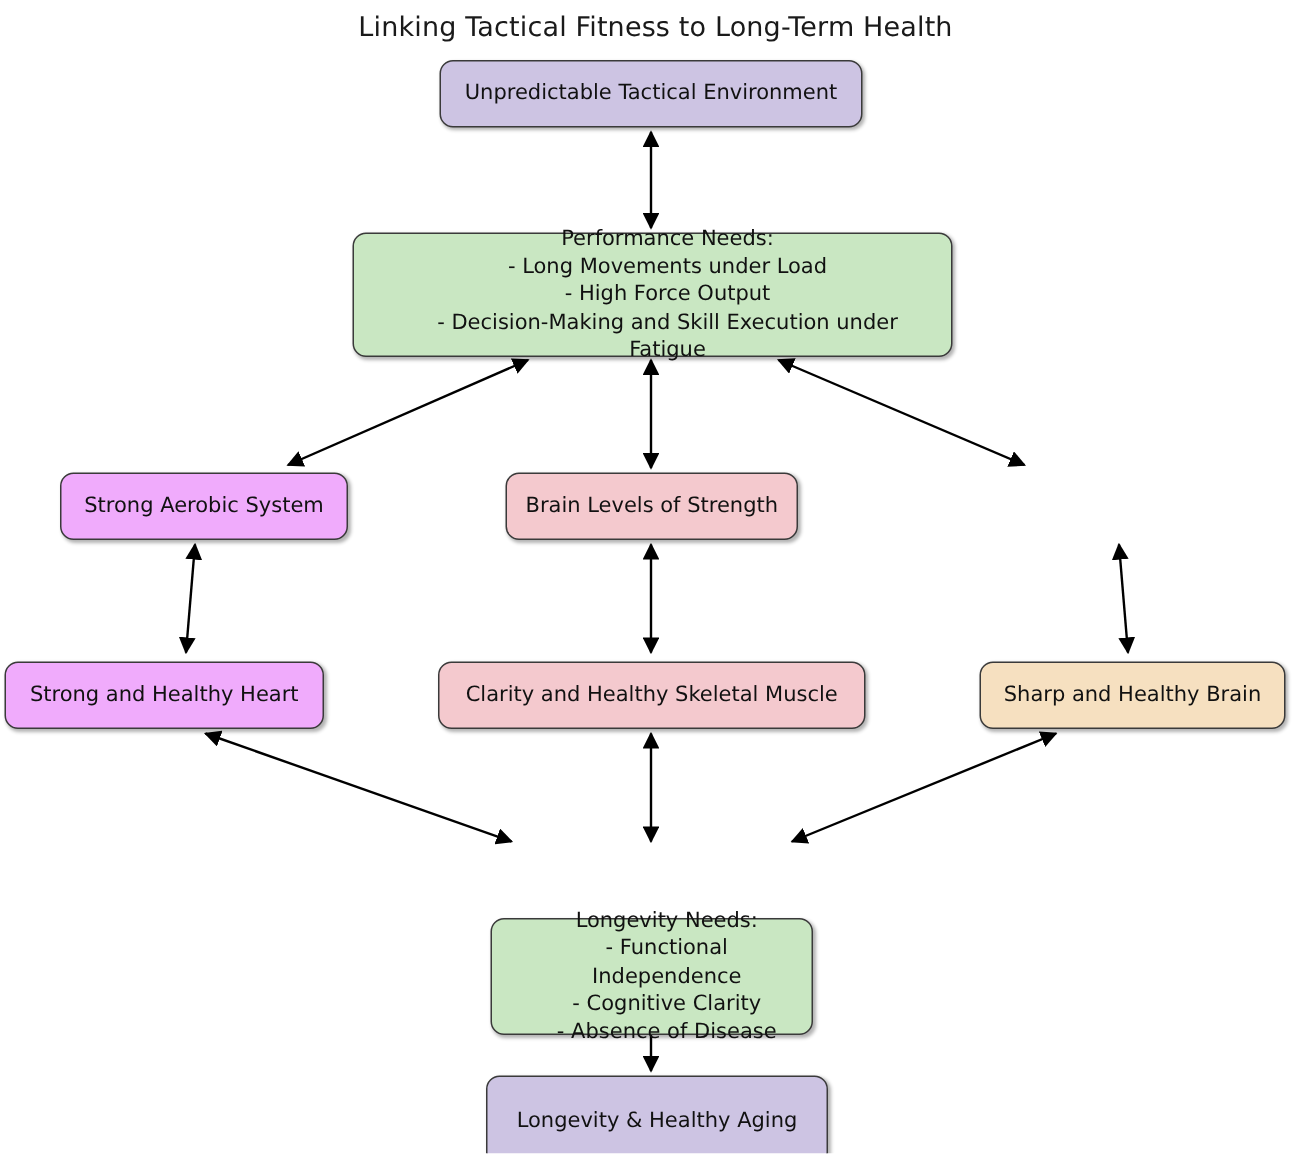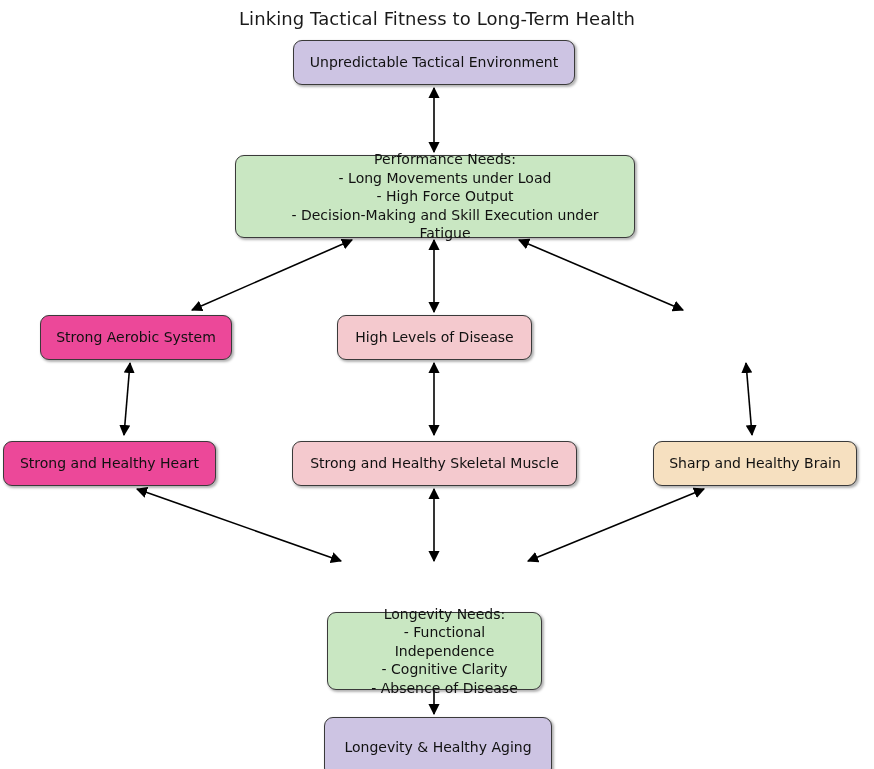--- a/index.html
+++ b/index.html
@@ -48,21 +48,21 @@
     font-size: 14px;
     color: #111111;
     line-height: 1.32;
     box-shadow: 1.5px 1.5px 2.5px rgba(0,0,0,0.30);
     z-index: 3;
     white-space: pre-line;
     padding: 2px 8px;
   }
   .n-purple { background: #cdc4e3; }
   .n-green  { background: #c9e7c2; padding-left: 28px; }
-  .n-blue   { background: #ec4899; }
+  .n-blue   { background: #f0abfc; }
   .n-pink   { background: #f4c9ce; }
   .n-orange { background: #f6e0c0; }
 </style>
 </head>
 <body>
 
 <div id="canvas">
 
   <div class="diagram-title">Linking Tactical Fitness to Long-Term Health</div>
 
@@ -89,26 +89,26 @@
 
   <div class="node n-purple" style="left:293px; top:40px; width:282px; height:45px;">Unpredictable Tactical Environment</div>
 
   <div class="node n-green" style="left:235px; top:155px; width:400px; height:83px;">Performance Needs:
 - Long Movements under Load
 - High Force Output
 - Decision-Making and Skill Execution under Fatigue</div>
 
   <div class="node n-blue" style="left:40px; top:315px; width:192px; height:45px;">Strong Aerobic System</div>
 
-  <div class="node n-pink" style="left:337px; top:315px; width:195px; height:45px;">High Levels of Disease</div>
+  <div class="node n-pink" style="left:337px; top:315px; width:195px; height:45px;">Brain Levels of Strength</div>
 
 
   <div class="node n-blue" style="left:3px; top:441px; width:213px; height:45px;">Strong and Healthy Heart</div>
 
-  <div class="node n-pink" style="left:292px; top:441px; width:285px; height:45px;">Strong and Healthy Skeletal Muscle</div>
+  <div class="node n-pink" style="left:292px; top:441px; width:285px; height:45px;">Clarity and Healthy Skeletal Muscle</div>
 
   <div class="node n-orange" style="left:653px; top:441px; width:204px; height:45px;">Sharp and Healthy Brain</div>
 
   <div class="node n-green" style="left:327px; top:564px; width:215px; height:78px;margin-top:48px;">Longevity Needs:
 - Functional Independence
 - Cognitive Clarity
 - Absence of Disease</div>
 
   <div class="node n-purple" style="left:324px; top:717px; width:228px; height:60px;">Longevity &amp; Healthy Aging</div>
 

